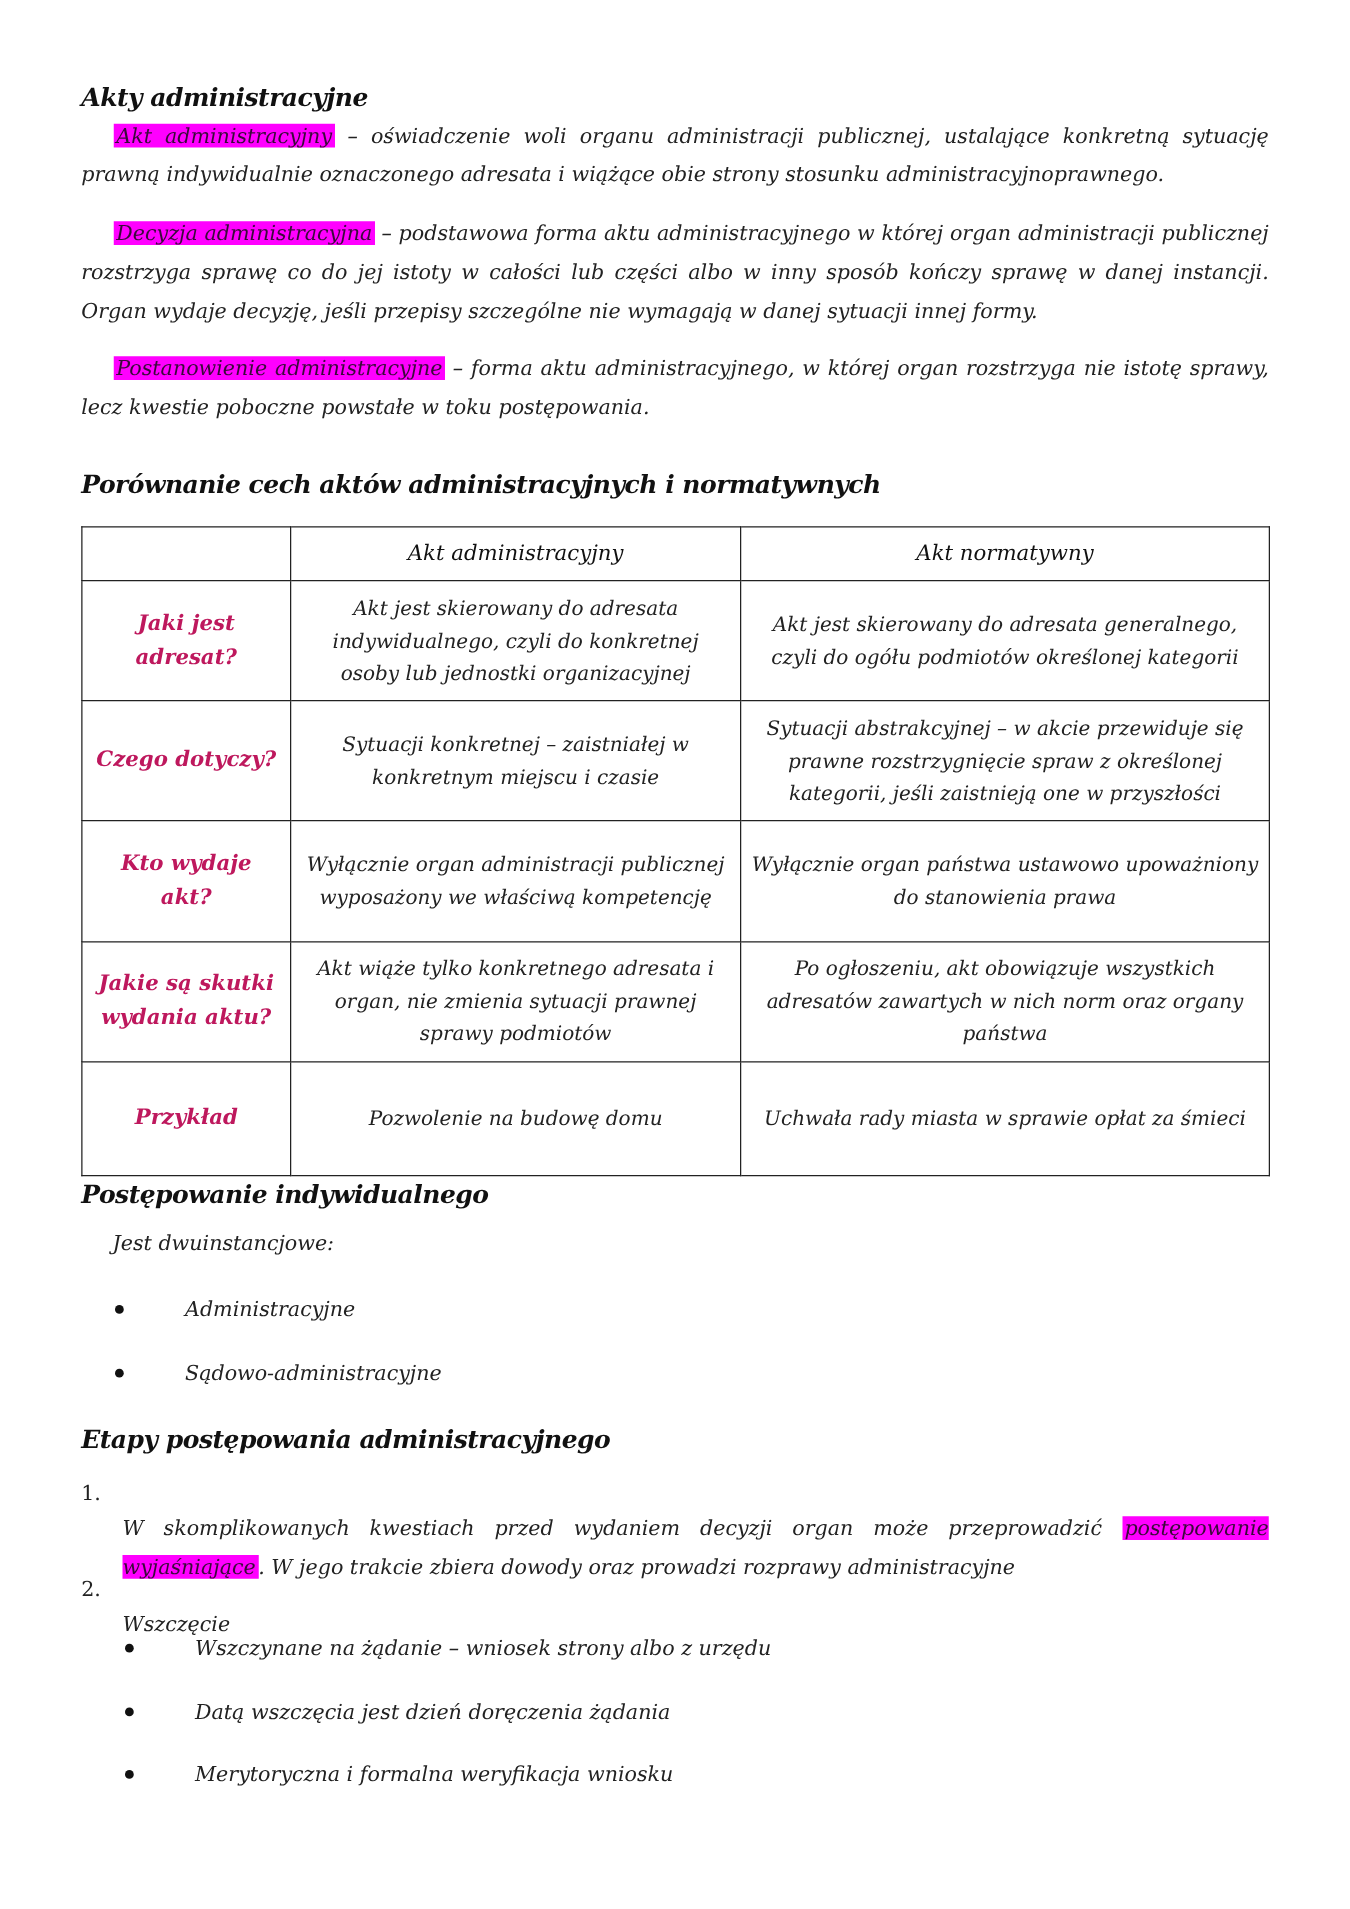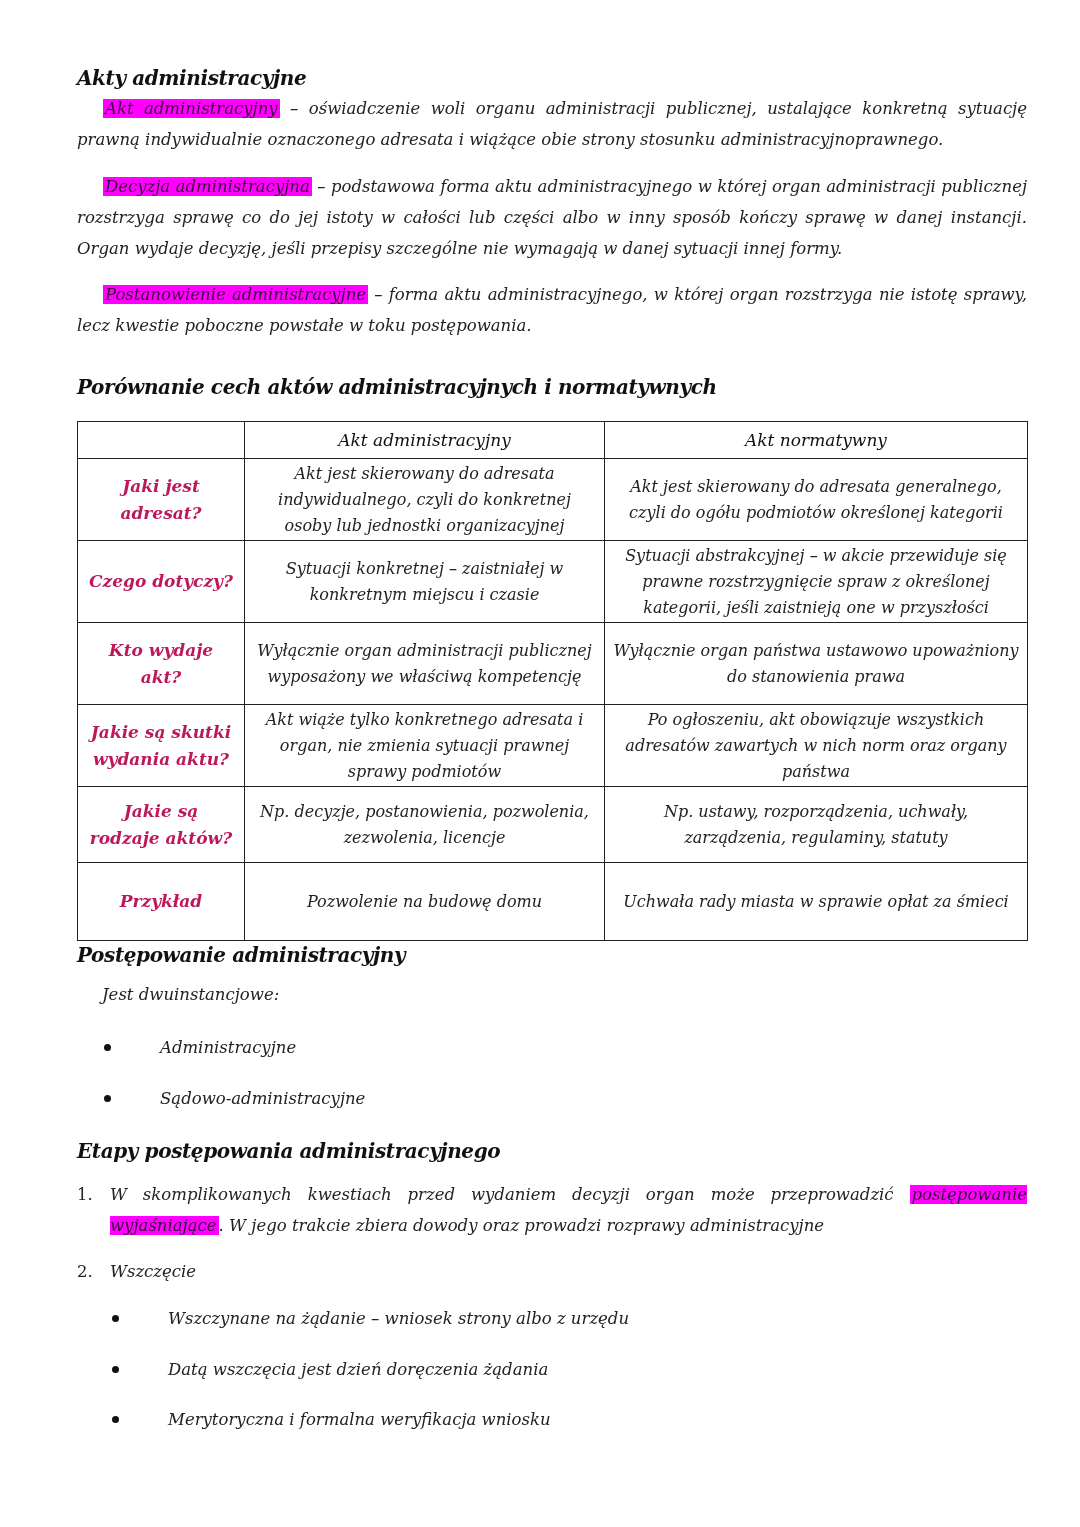--- a/index.html
+++ b/index.html
@@ -1,20 +1,20 @@
 <!DOCTYPE html>
 <html><head>
 <meta charset="utf-8">
 <style>
   html, body { margin: 0; padding: 0; background: #ffffff; }
   body {
     width: 1080px; height: 1527px; position: relative; overflow: hidden;
     font-family: "DejaVu Serif", serif; color: #1a1a1a;
   }
-  .page { position: absolute; left: 12px; top: 0; width: 944px; height: 1527px; padding-left: 40px; }
+  .page { position: absolute; left: 0; top: 0; width: 944px; height: 1527px; padding-left: 40px; }
   .h {
     position: absolute; left: 65px;
     font-family: "DejaVu Serif", serif; font-weight: bold; font-style: italic;
     font-size: 20px; letter-spacing: -0.4px; color: #111;
   }
   .para {
     position: absolute; left: 65px; width: 950px;
     font-family: "DejaVu Serif", serif; font-style: italic;
     font-size: 16.5px; line-height: 31px; text-align: justify;
     text-align-last: left; color: #222;
@@ -40,21 +40,21 @@
     position: absolute; font-family: "DejaVu Serif", serif; font-style: italic;
     font-size: 16.5px; color: #222; display: flex; align-items: center; gap: 25px;
   }
   .bullet .dot { width: 7px; height: 7px; background: #111; border-radius: 50%; display: inline-block; }
   .num {
     position: absolute; left: 65px; width: 950px;
     font-family: "DejaVu Serif", serif; font-style: italic; font-size: 16.5px;
     line-height: 31px; color: #222;
   }
   .num .n { position: absolute; left: 0; top: 0; font-style: normal; }
-  .num .t { display: block; margin-left: 33px; text-align: justify; text-align-last: left; }
+  .num .t { display: block; margin-left: 33px; text-align: justify; text-align-last: left; margin-top: 28px; }
 </style>
 </head>
 <body>
 
 <div class="page">
 
   <div class="h" style="top:66px;">Akty administracyjne</div>
 
   <p class="para" style="top:93px;margin:0;">
     <span class="indent"></span><span class="hl">Akt administracyjny</span><span> – oświadczenie woli organu administracji publicznej, ustalające konkretną sytuację prawną indywidualnie oznaczonego adresata i wiążące obie strony stosunku administracyjnoprawnego.</span>
@@ -95,34 +95,29 @@
     <tr style="height:82px;">
       <td class="rowhead">Kto wydaje akt?</td>
       <td>Wyłącznie organ administracji publicznej wyposażony we właściwą kompetencję</td>
       <td>Wyłącznie organ państwa ustawowo upoważniony do stanowienia prawa</td>
     </tr>
     <tr style="height:82px;">
       <td class="rowhead">Jakie są skutki wydania aktu?</td>
       <td>Akt wiąże tylko konkretnego adresata i organ, nie zmienia sytuacji prawnej sprawy podmiotów</td>
       <td>Po ogłoszeniu, akt obowiązuje wszystkich adresatów zawartych w nich norm oraz organy państwa</td>
     </tr>
-    <tr style="height:76px;">
-      <td class="rowhead">Jakie są rodzaje aktów?</td>
-      <td>Np. decyzje, postanowienia, pozwolenia, zezwolenia, licencje</td>
-      <td>Np. ustawy, rozporządzenia, uchwały, zarządzenia, regulaminy, statuty</td>
-    </tr>
     <tr style="height:78px;">
       <td class="rowhead">Przykład</td>
       <td>Pozwolenie na budowę domu</td>
       <td>Uchwała rady miasta w sprawie opłat za śmieci</td>
     </tr>
   </tbody>
     </table>
 
-  <div class="h" style="top:943px;">Postępowanie administracyjny</div>
+  <div class="h" style="top:943px;">Postępowanie indywidualnego</div>
   <div class="intro">Jest dwuinstancjowe:</div>
 
   <div class="bullet" style="left:92px;top:1038px;">
     <span class="dot"></span>
     <span style="margin-left:24px;">Administracyjne</span>
   </div>
   <div class="bullet" style="left:92px;top:1089px;justify-content:flex-end;">
     <span class="dot"></span>
     <span style="margin-left:24px;">Sądowo-administracyjne</span>
   </div>

